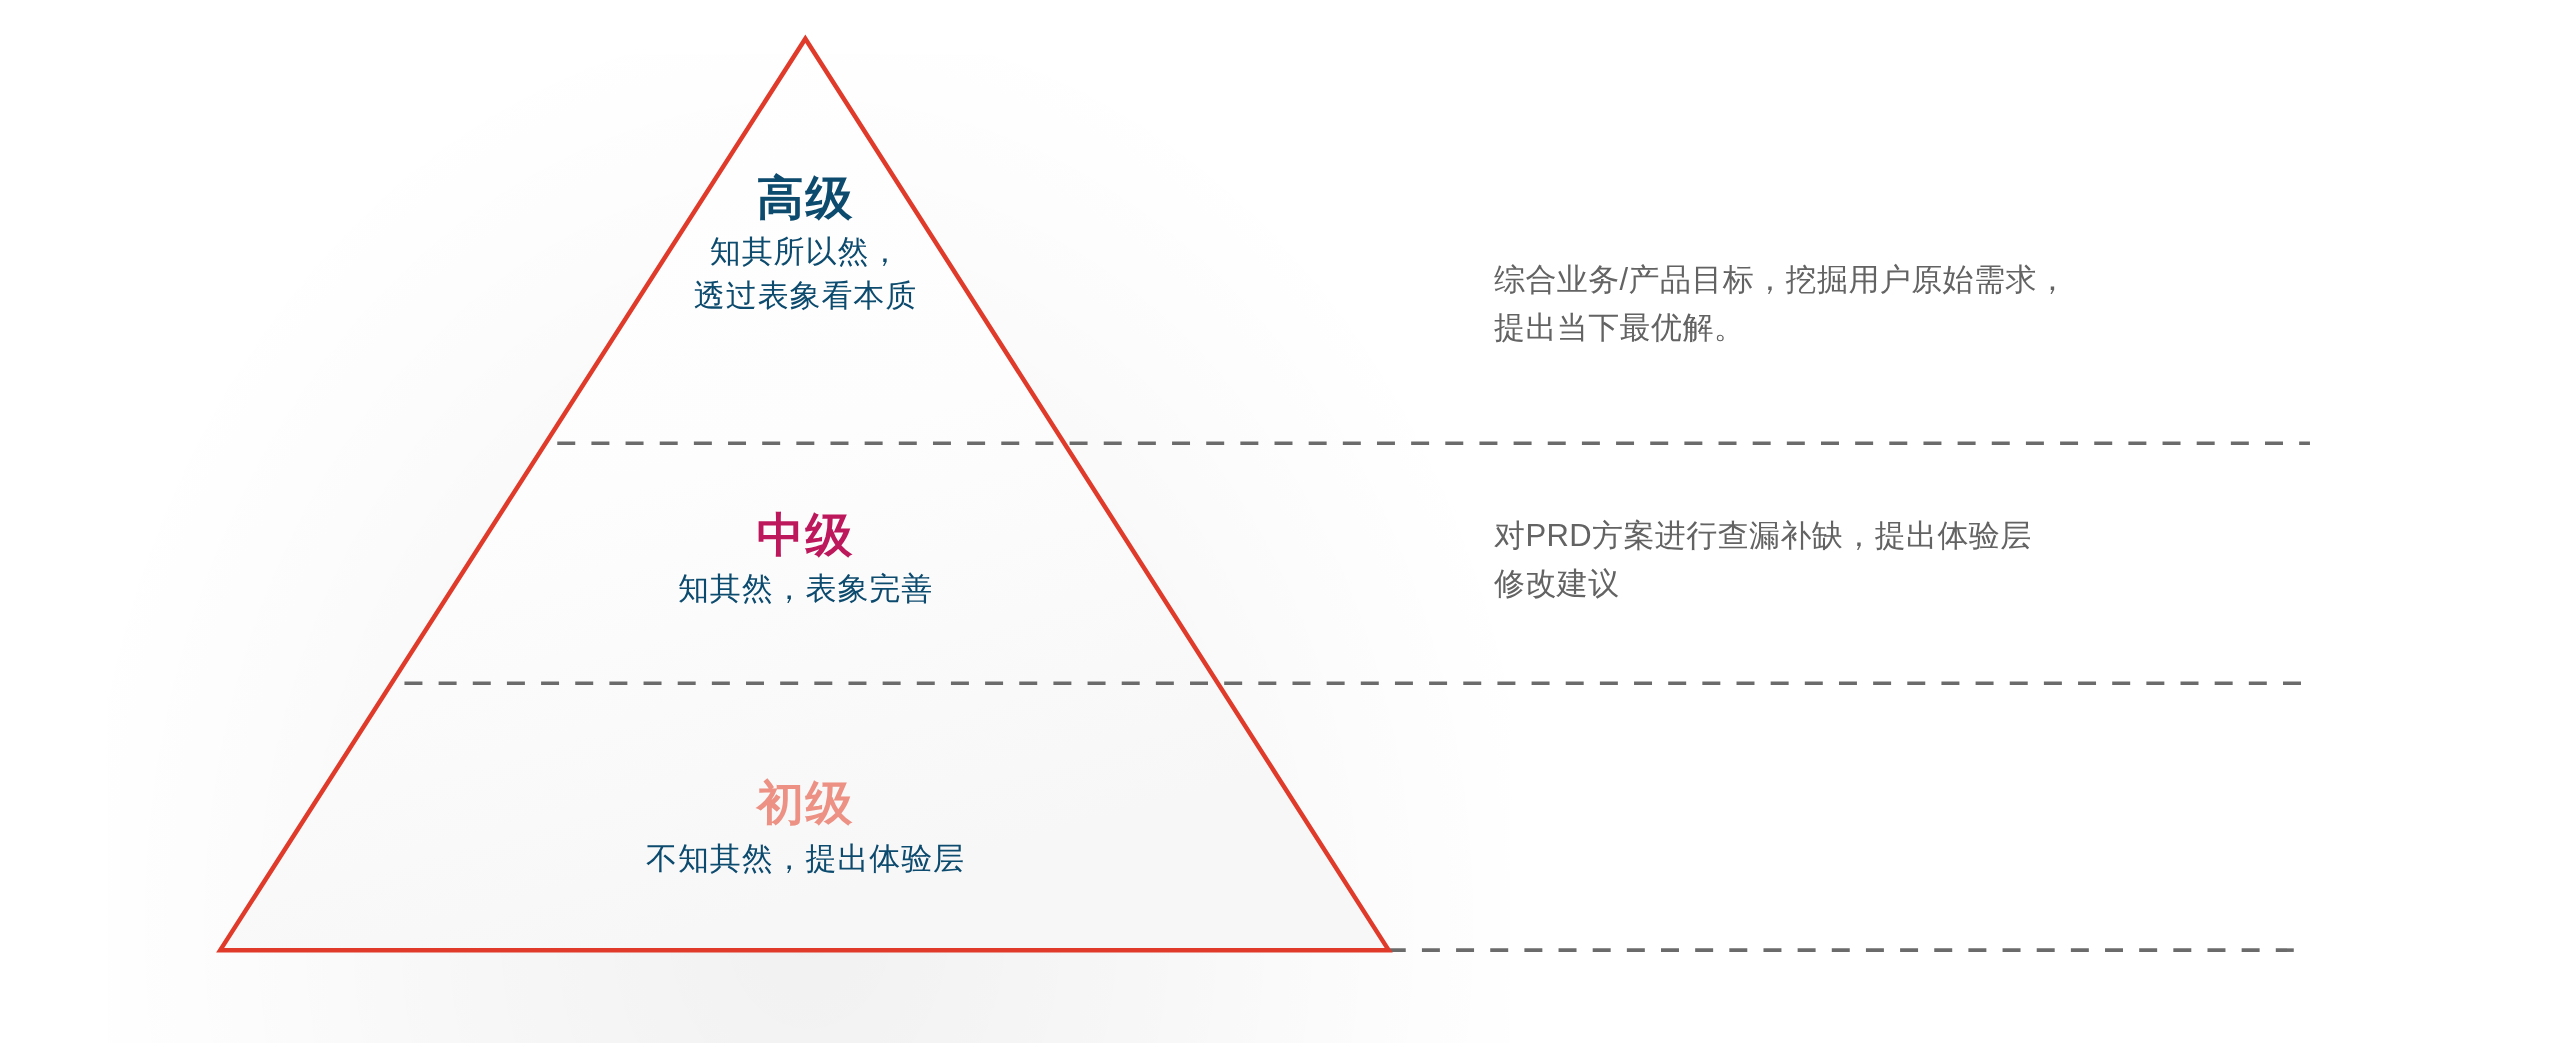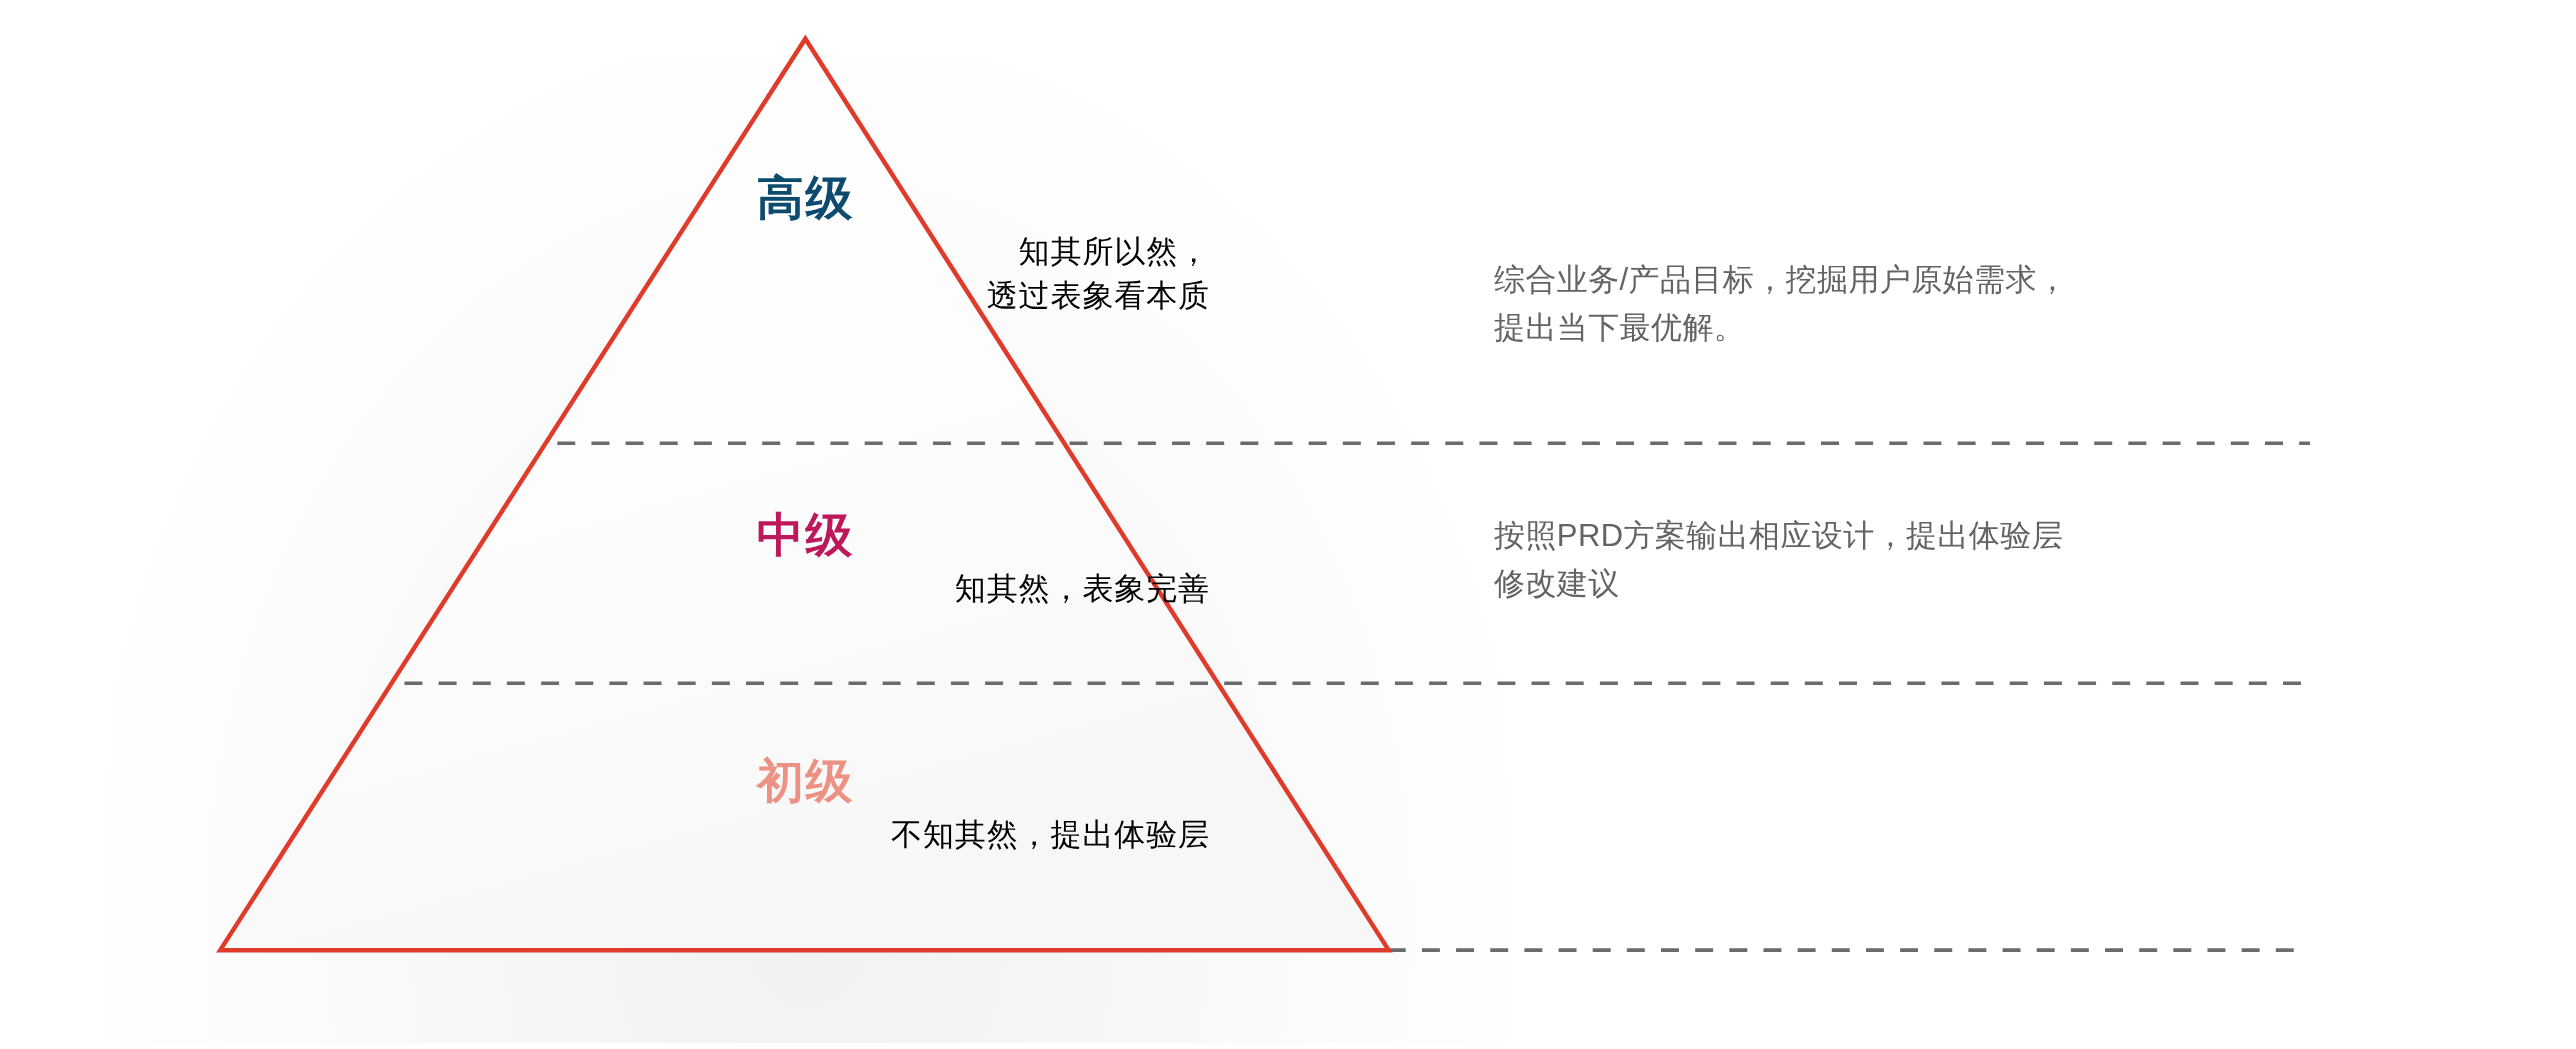--- a/index.html
+++ b/index.html
@@ -54,31 +54,30 @@
   .tier-title {
     font-size: 47px;
     font-weight: bold;
     line-height: 1.15;
     letter-spacing: 1.8px;
     margin: 0 0 5.4px 0;
   }
   .tier-sub {
     font-size: 31px;
     font-weight: normal;
-    color: #000000;
+    color: #0c4a6e;
     line-height: 1.42;
     letter-spacing: 0.9px;
     margin: 0;
     white-space: pre-line;
-    text-align: right;
   }
 
   #tier-top    { top: 171px; }
   #tier-mid    { top: 508px; }
-  #tier-bottom { top: 754px; }
+  #tier-bottom { top: 780px; font-family: Liberation Mono, monospace; }
 
   
   .desc {
     position: absolute;
     left: 1494px;
     width: 863px;
     font-size: 31px;
     line-height: 1.55;
     color: #636363;
     letter-spacing: 0.4px;
@@ -127,18 +126,18 @@
   </div>
 
   <div class="tier-text" id="tier-bottom">
     <div class="tier-title" style="color:#EC9184">初级</div>
     <div class="tier-sub">不知其然，提出体验层</div>
   </div>
 
   <div class="desc" id="desc-top">综合业务/产品目标，挖掘用户原始需求，
 提出当下最优解。</div>
 
-  <div class="desc" id="desc-mid">按照PRD方案输出相应设计，提出体验层
+  <div class="desc" id="desc-mid">对PRD方案进行查漏补缺，提出体验层
 修改建议</div>
 
 
 </div>
 
 
 </body></html>

